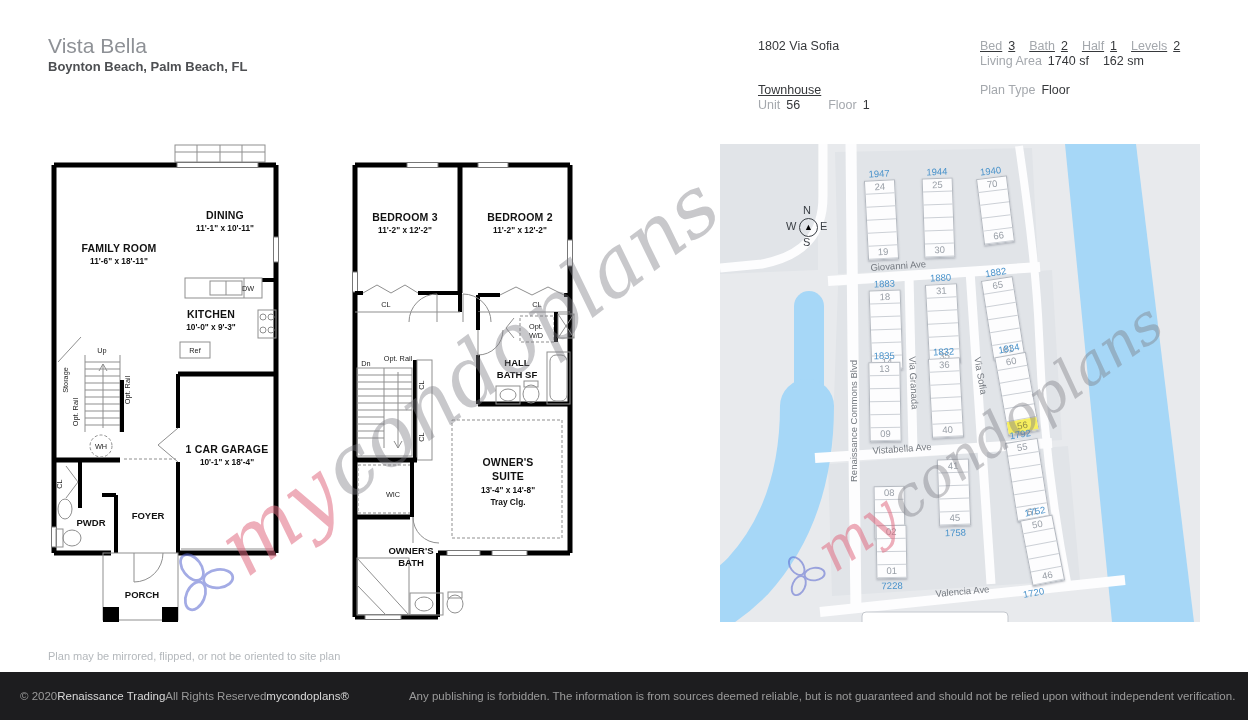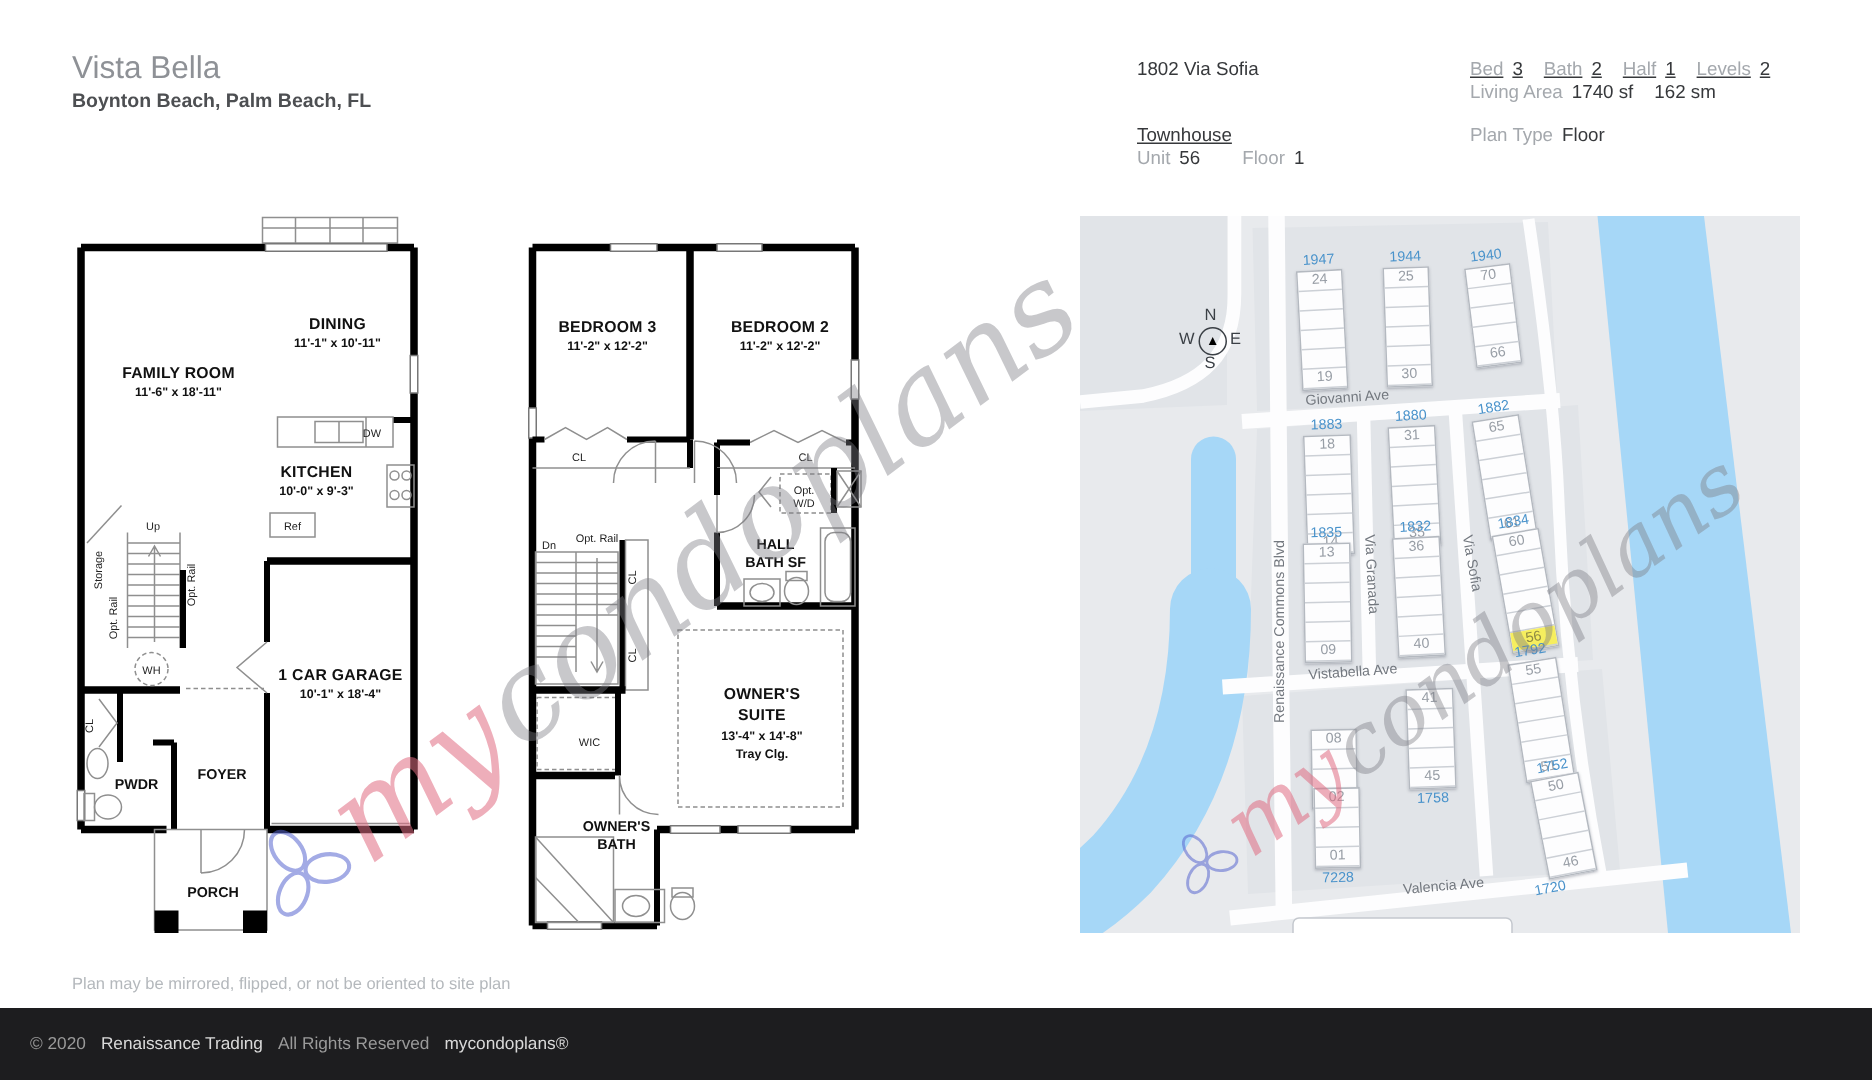--- a/index.html
+++ b/index.html
@@ -455,14 +455,15 @@
 
 <div class="abs footer">
   <div class="inner">
     <span>© 2020</span>
       <span class="gapL"></span>
     <span class="bright">Renaissance Trading</span>
       <span class="gapL"></span>
     <span>All Rights Reserved</span>
       <span class="gapL"></span>
     <span class="bright">mycondoplans®</span>
+    <span class="right-text">Any publishing is forbidden.  The information is from sources deemed reliable, but is not guaranteed and should not be relied upon without independent verification.</span>
   </div>
 </div>
 
 </body></html>

